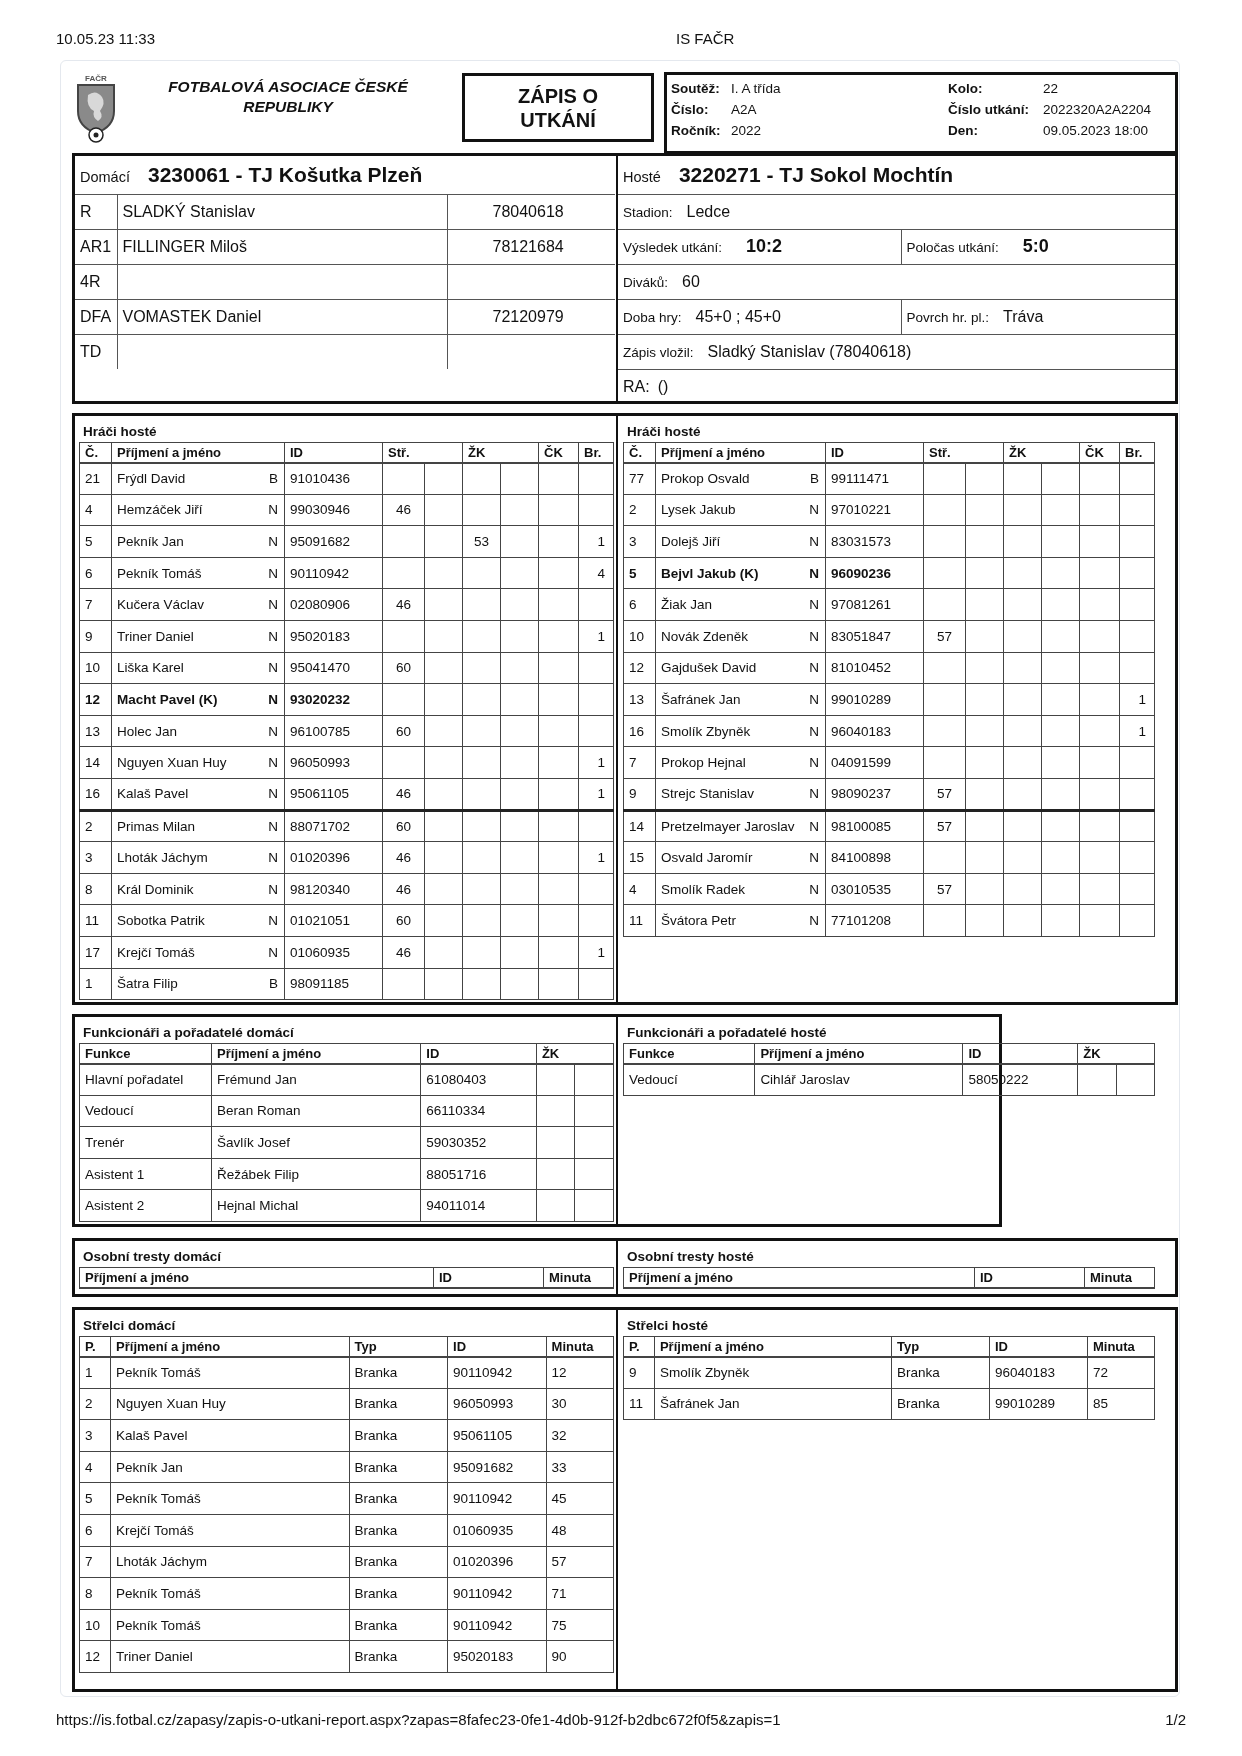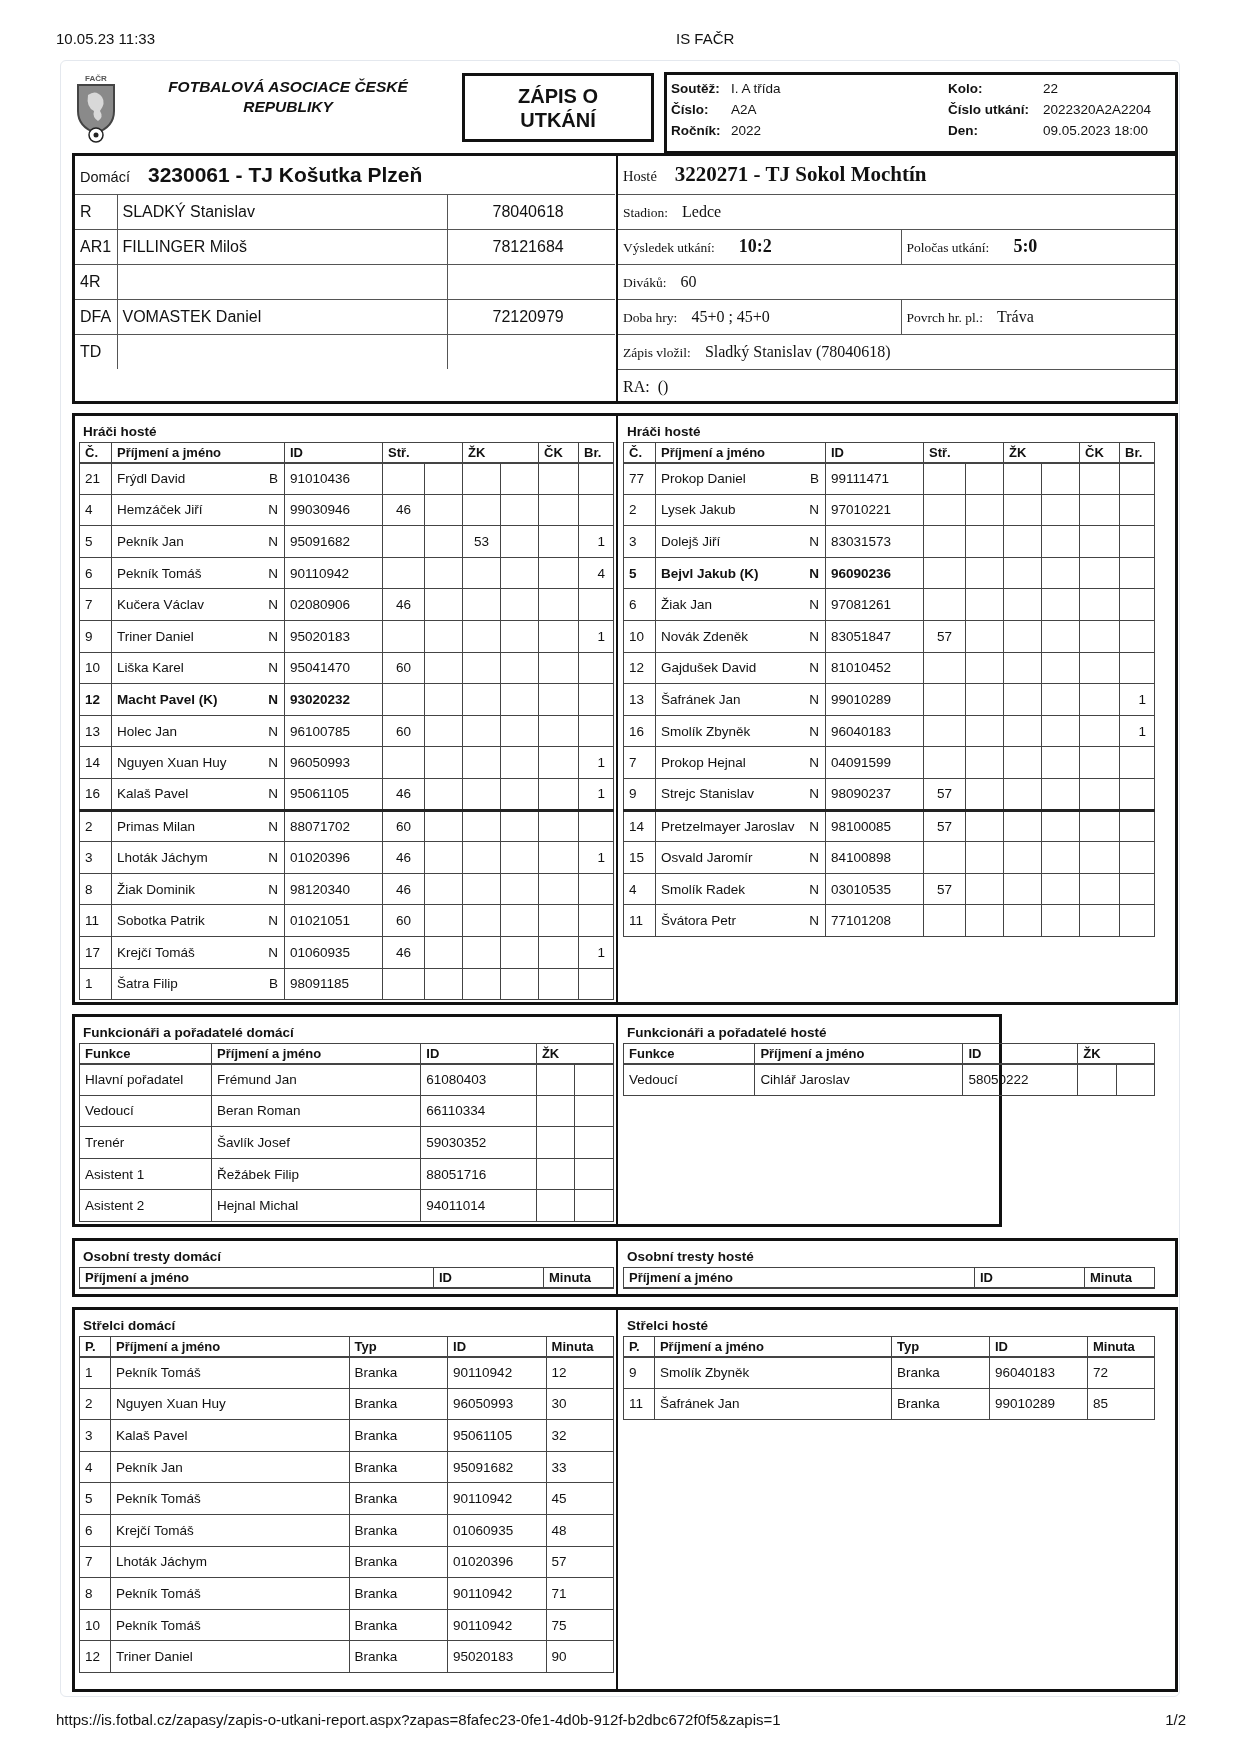--- a/index.html
+++ b/index.html
@@ -149,21 +149,21 @@
           </tr>
           <tr>
             <td style="width:42px">TD</td>
             <td style="width:330px"></td>
             <td style="padding-left:45px"></td>
           </tr>
         </tbody>
     </table>
   </div>
   <div class="vsplit" style="left:541px;"></div>
-  <div class="half" style="left:543px; right:0;font-family:Liberation Serif, serif;">
+  <div class="half" style="left:543px; right:0;">
     <table class="off-tbl" style="border-style:hidden;">
       <tbody>
           <tr>
             <td colspan="2" class="team-hdr" style="height:38px;">
         <span>Hosté</span><b>3220271 - TJ Sokol Mochtín</b>
       </td>
           </tr>
       <tr>
             <td colspan="2"><span class="lbl-small">Stadion:</span><span>Ledce</span></td>
           </tr>
@@ -356,21 +356,21 @@
             <td>01020396</td>
             <td class="c" style="width:42px">46</td>
             <td style="width:38px"></td>
             <td class="c" style="width:38px"></td>
             <td style="width:38px"></td>
             <td style="width:40px"></td>
             <td class="r" style="width:35px">1</td>
           </tr>
           <tr class="">
             <td>8</td>
-            <td class="nm">Žiak Dominik</td>
+            <td class="nm">Král Dominik</td>
             <td class="nat" style="width:24px">N</td>
             <td>98120340</td>
             <td class="c" style="width:42px">46</td>
             <td style="width:38px"></td>
             <td class="c" style="width:38px"></td>
             <td style="width:38px"></td>
             <td style="width:40px"></td>
             <td class="r" style="width:35px"></td>
           </tr>
           <tr class="">
@@ -423,21 +423,21 @@
             <th colspan="1" style="width:98px">ID</th>
             <th colspan="2" style="width:80px">Stř.</th>
             <th colspan="2" style="width:76px">ŽK</th>
             <th colspan="1" style="width:40px">ČK</th>
             <th colspan="1" style="width:35px">Br.</th>
           </tr>
         </thead>
       <tbody id="away-players-body">
           <tr class="">
             <td>77</td>
-            <td class="nm">Prokop Daniel</td>
+            <td class="nm">Prokop Osvald</td>
             <td class="nat" style="width:24px">B</td>
             <td>99111471</td>
             <td class="c" style="width:42px"></td>
             <td style="width:38px"></td>
             <td class="c" style="width:38px"></td>
             <td style="width:38px"></td>
             <td style="width:40px"></td>
             <td class="r" style="width:35px"></td>
           </tr>
           <tr class="">

